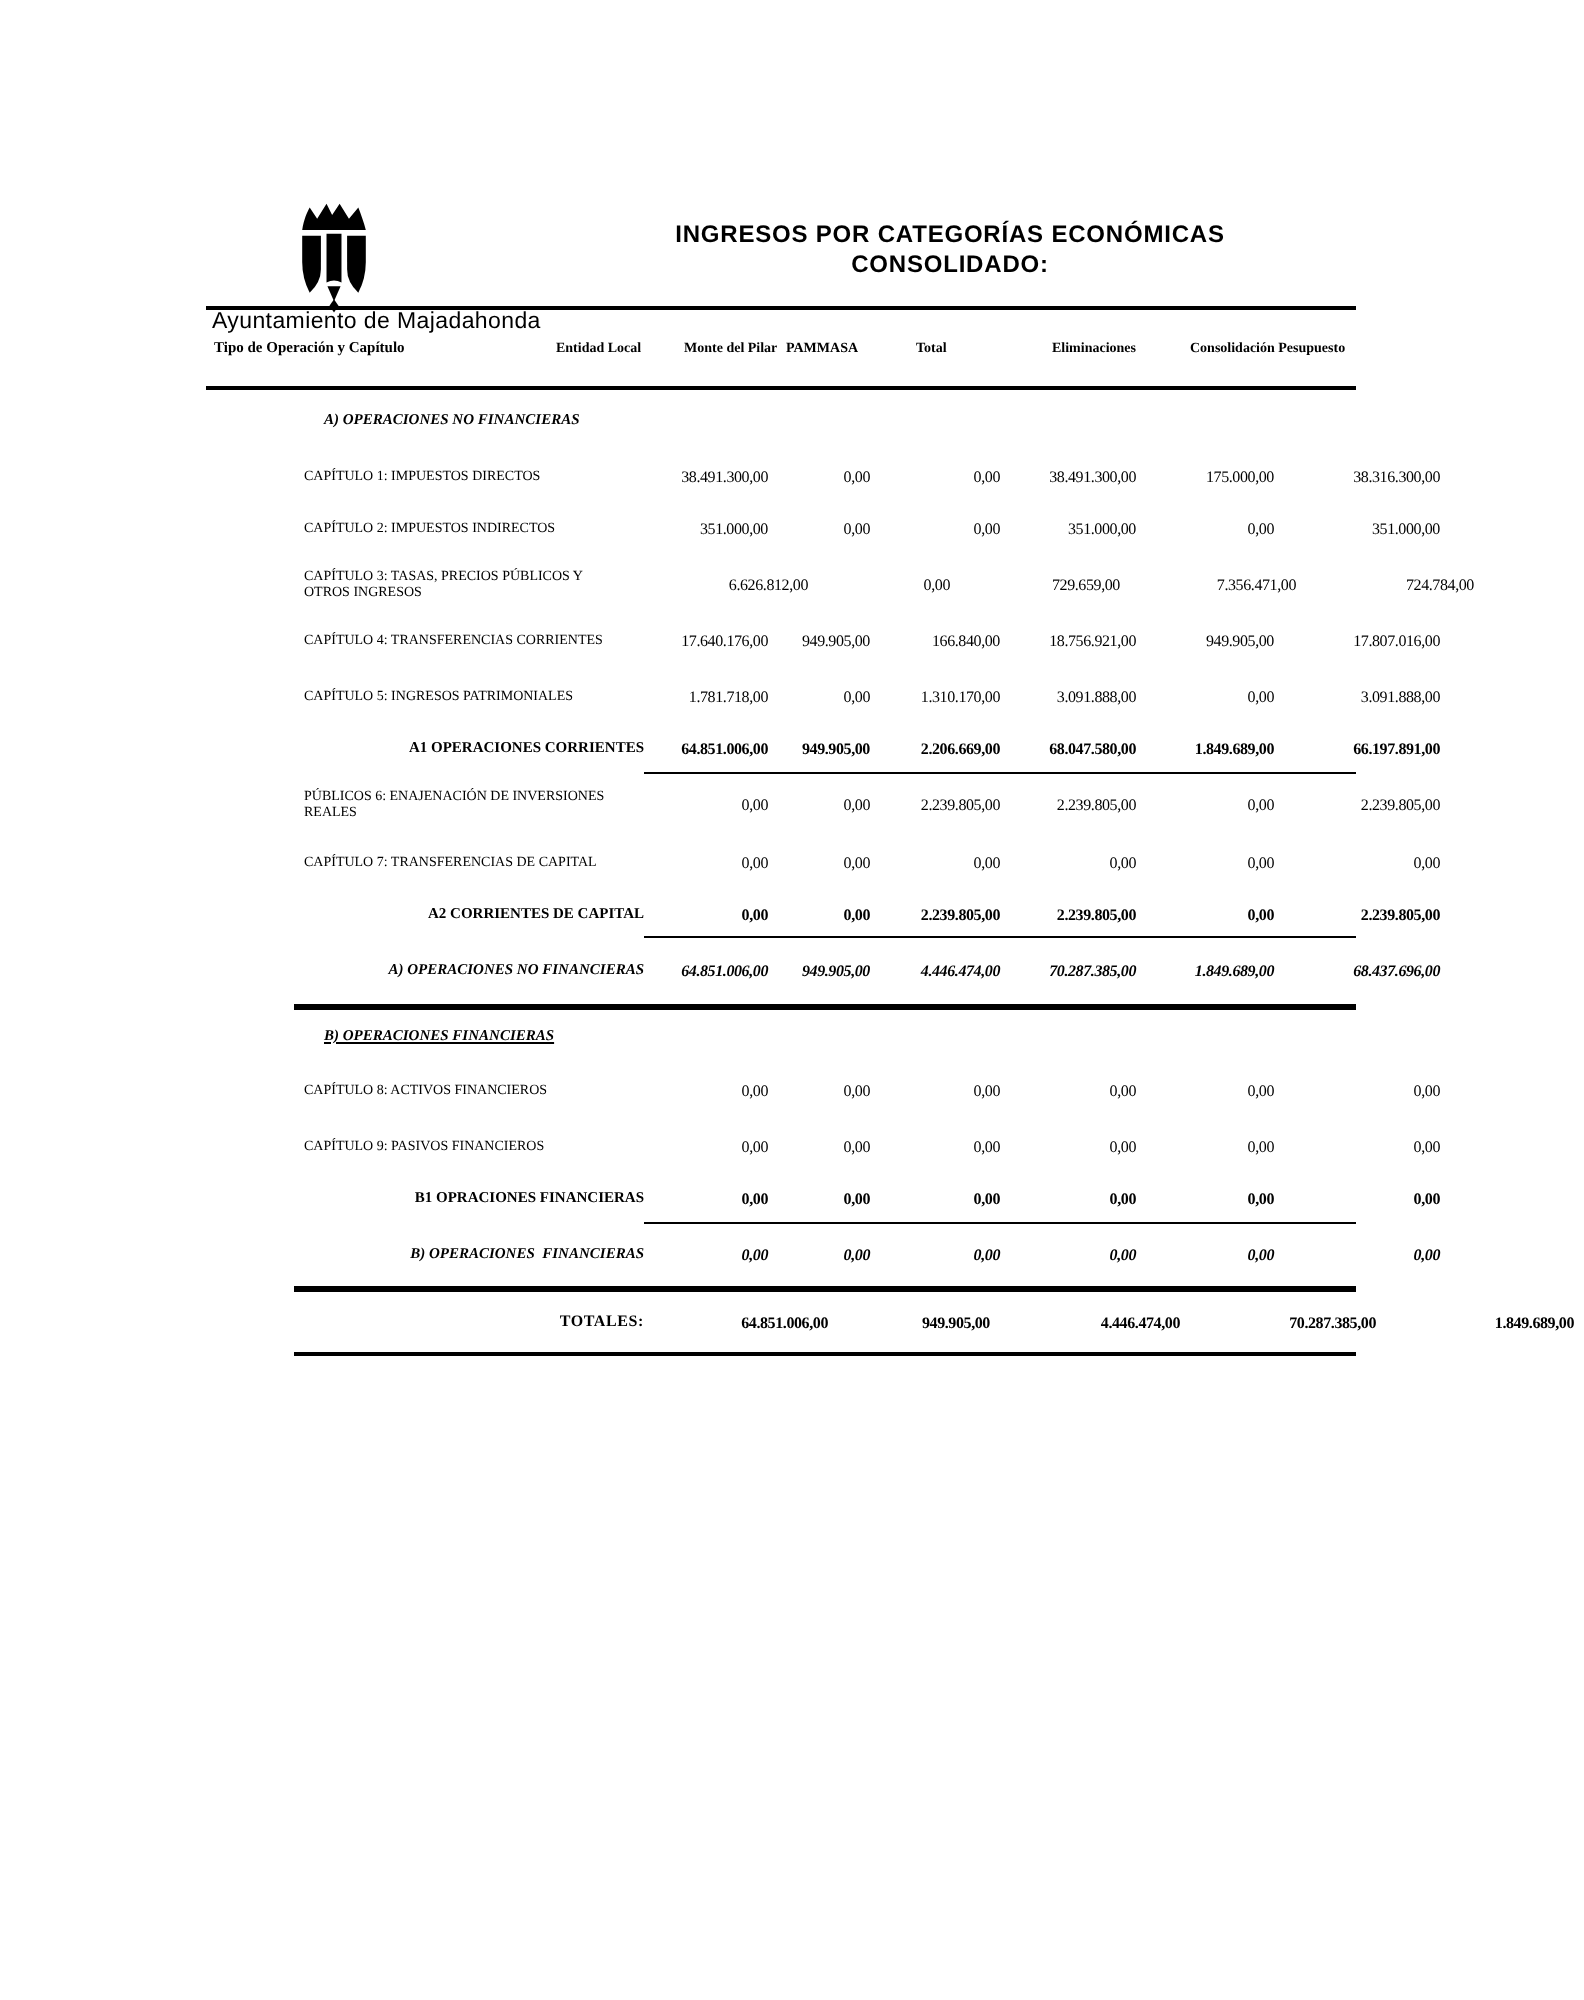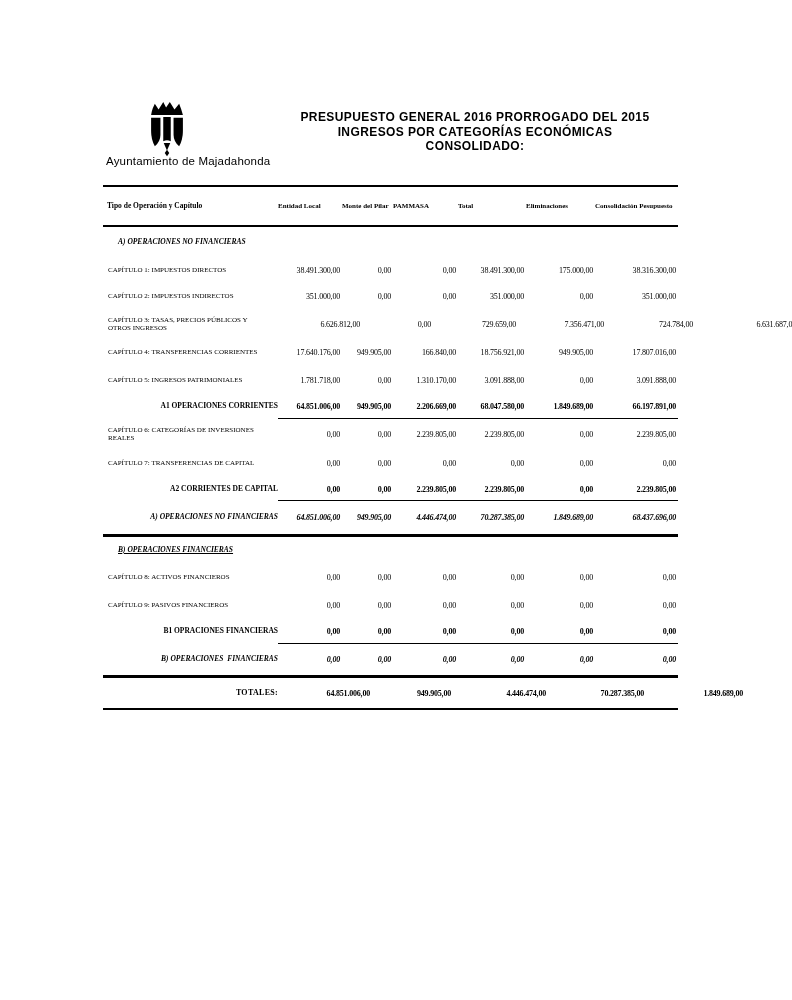--- a/index.html
+++ b/index.html
@@ -6,27 +6,27 @@
   .page{position:relative;width:792px;height:1000px;background:#ffffff;overflow:hidden;
         font-family:"Liberation Serif",serif;color:#000;}
   
   .logo{position:absolute;left:138px;top:101px;width:58px;height:58px;}
   .org-name{position:absolute;left:106px;top:155px;width:260px;
             font-family:"Liberation Sans",sans-serif;font-size:11.5px;letter-spacing:.2px;}
   .title-block{position:absolute;left:240px;top:110px;width:470px;text-align:center;
                font-family:"Liberation Sans",sans-serif;font-weight:bold;font-size:12px;
                letter-spacing:.4px;line-height:14.5px;}
   
-  .table{position:absolute;left:103px;top:185px;width:575px;border-top:2px solid #000;}
+  .table{position:absolute;left:103px;top:153px;width:575px;border-top:2px solid #000;}
   .thead{display:grid;grid-template-columns:175px 64px 51px 65px 68px 69px 83px;
          height:38px;align-items:center;border-bottom:2px solid #000;}
   .thead .hc{font-weight:bold;font-size:7px;line-height:8.5px;text-align:left;}
   .thead .hc.first{text-align:left;padding-left:4px;font-size:7.5px;}
   .trow{position:relative;display:grid;grid-template-columns:175px 64px 51px 65px 68px 69px 83px;
-        align-items:center;}
+        align-items:center;margin-left:44px;}
   .c{display:block;}
   .c.num{text-align:right;padding-right:2px;font-size:8px;letter-spacing:-0.2px;}
   .c.label{font-size:7px;line-height:8.5px;padding-left:5px;padding-right:14px;}
   .trow.section .c.label,.trow.section-underline .c.label{
         font-weight:bold;font-style:italic;font-size:7.5px;padding-left:15px;}
   .trow.section-underline .c.label span{text-decoration:underline;}
   .trow.subtotal .c.label,.trow.totals .c.label{
         font-weight:bold;font-size:7.5px;text-align:right;padding-right:0;}
   .trow.totals .c.label{font-size:8px;letter-spacing:.3px;}
   .trow.subtotal .c.num,.trow.totals .c.num{font-weight:bold;}
@@ -49,21 +49,20 @@
       <path d="M26 17 L34 17 L34 43 Q30 41 26 43 Z"></path>
       <path d="M37 18 L47 18 L47 32 Q47 41 43 48.5 Q37 43 37 36 Z"></path>
       <path d="M26.5 45 L33.5 45 L30 53 Z"></path>
       <path d="M30 52 l2.4 3.5 L30 59 l-2.4 -3.5 Z"></path>
     </g>
   </svg>
 
   <div class="org-name">Ayuntamiento de Majadahonda</div>
 
   <div class="title-block">
-    <div>PRESUPUESTO GENERAL 2016 PRORROGADO DEL 2015</div>
     <div>INGRESOS POR CATEGORÍAS ECONÓMICAS</div>
     <div>CONSOLIDADO:</div>
   </div>
 
   <div class="table">
     <div class="thead">
       <span class="hc first">Tipo de Operación y Capítulo</span>
       <span class="hc">Entidad Local</span>
       <span class="hc">Monte del Pilar</span>
       <span class="hc">PAMMASA</span>
@@ -130,21 +129,21 @@
           <span class="c label"><span>A1 OPERACIONES CORRIENTES</span></span>
           <span class="c num">64.851.006,00</span>
           <span class="c num">949.905,00</span>
           <span class="c num">2.206.669,00</span>
           <span class="c num">68.047.580,00</span>
           <span class="c num">1.849.689,00</span>
           <span class="c num">66.197.891,00</span>
           <i class="rule-cols"></i>
         </div>
         <div class="trow data" style="height: 30px;">
-          <span class="c label"><span>CAPÍTULO 6: CATEGORÍAS DE INVERSIONES REALES</span></span>
+          <span class="c label"><span>PÚBLICOS 6: ENAJENACIÓN DE INVERSIONES REALES</span></span>
           <span class="c num">0,00</span>
           <span class="c num">0,00</span>
           <span class="c num">2.239.805,00</span>
           <span class="c num">2.239.805,00</span>
           <span class="c num">0,00</span>
           <span class="c num">2.239.805,00</span>
         </div>
         <div class="trow data" style="height: 28px;">
           <span class="c label"><span>CAPÍTULO 7: TRANSFERENCIAS DE CAPITAL</span></span>
           <span class="c num">0,00</span>

